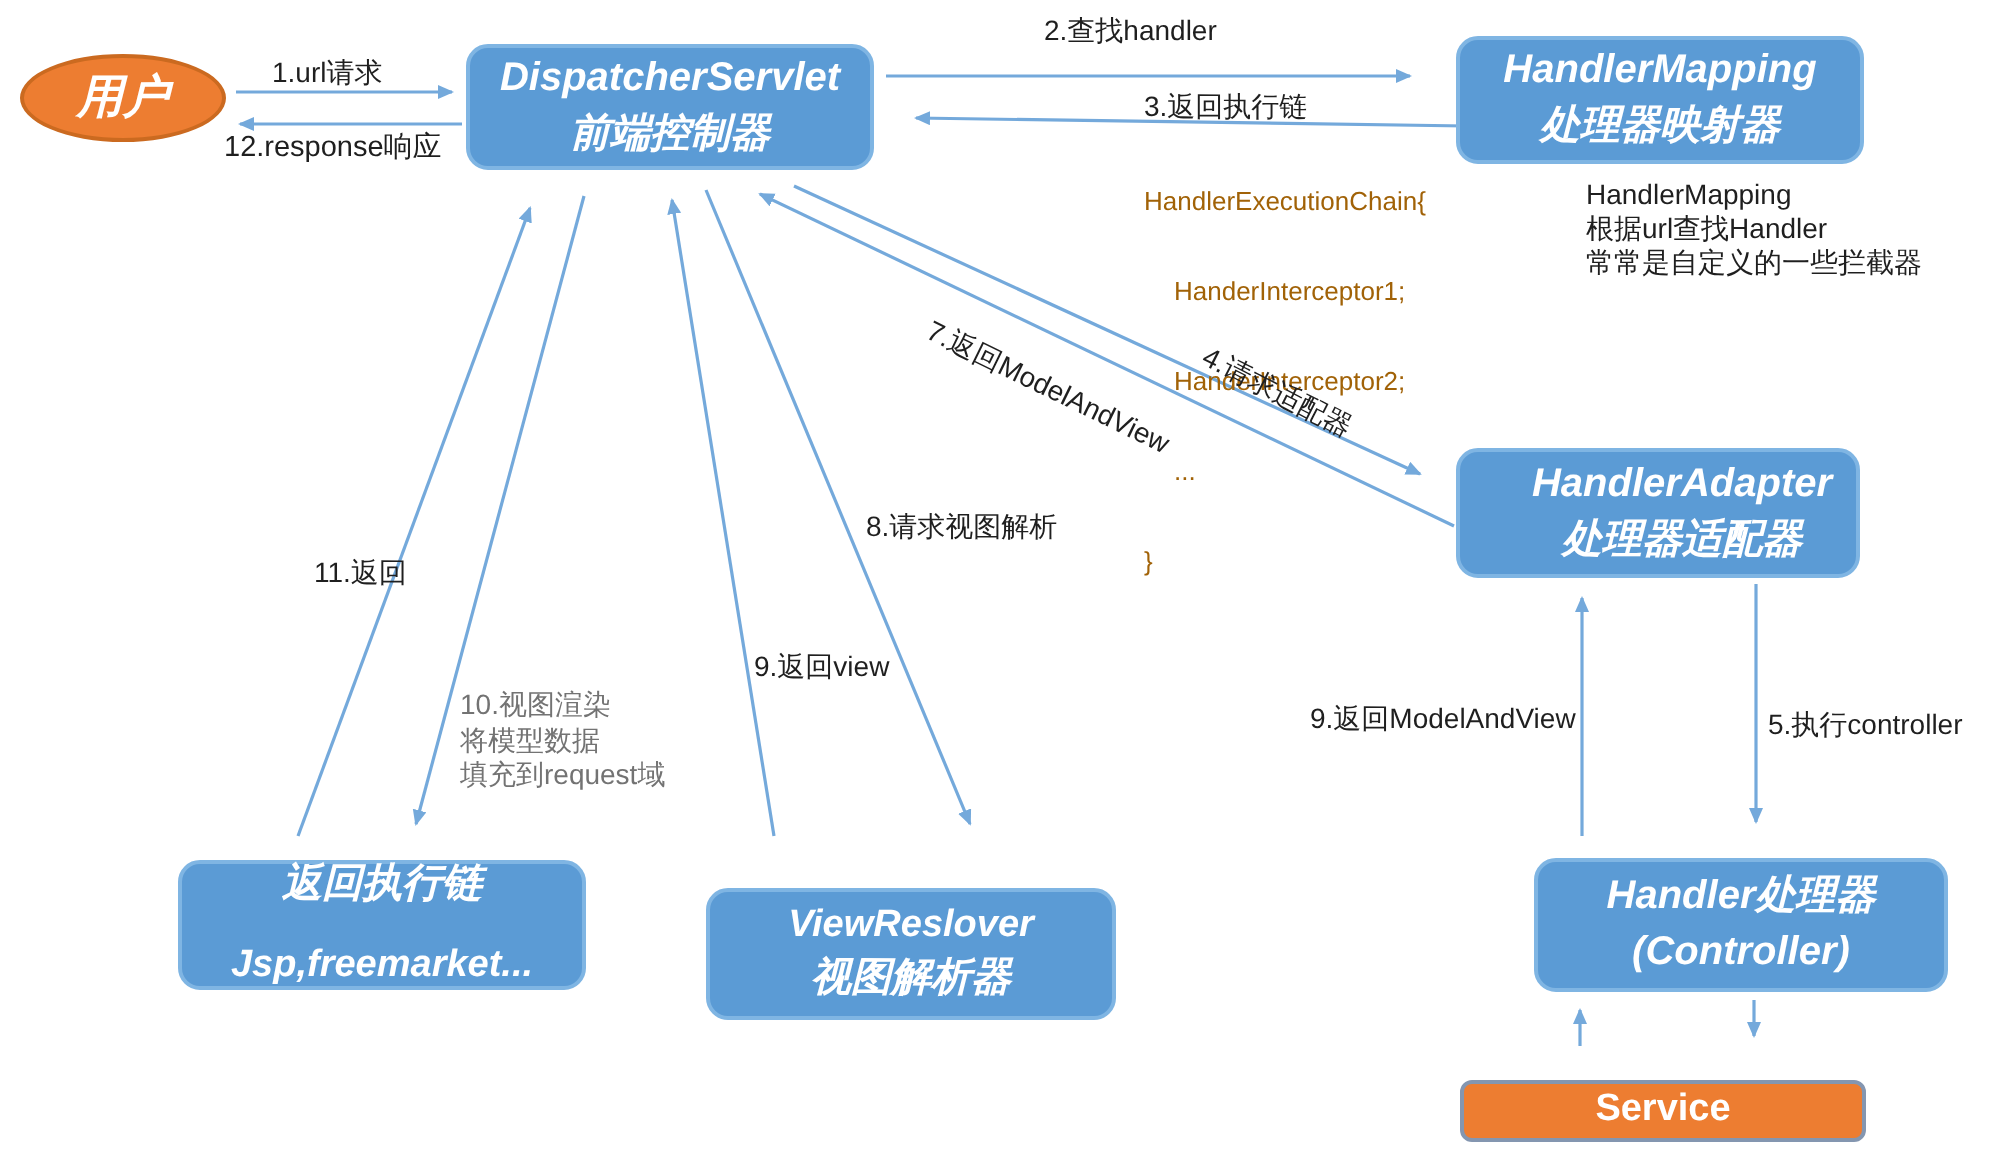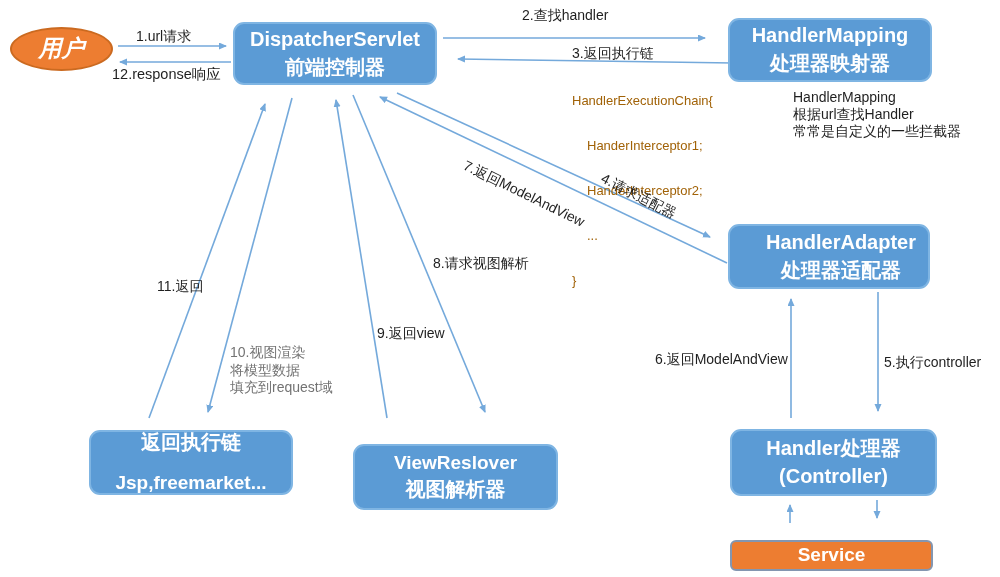--- a/index.html
+++ b/index.html
@@ -5,21 +5,21 @@
   html,body{margin:0;padding:0;background:#fff;}
   .canvas{
     position:relative;width:1000px;height:577px;background:#ffffff;overflow:hidden;
     font-family:"Liberation Sans", sans-serif;
   }
   .arrow-layer{position:absolute;left:0;top:0;width:1000px;height:577px;}
   .node{
     position:absolute;display:flex;flex-direction:column;align-items:center;justify-content:center;
     box-sizing:border-box;color:#fff;text-align:center;font-weight:bold;
   }
-  .node.blue{background:#5B9BD5;border:2px solid #7FB5E3;border-radius:11px;}
+  .node.blue{background:#5B9BD5;border:2px solid #7FB5E3;border-radius:11px;font-style:italic;}
   .node.orange-ellipse{background:#ED7D31;border:2px solid #CB6A20;border-radius:50%;}
   .node.orange-bar{background:#ED7D31;border:2px solid #8496B0;border-radius:6px;}
   .nl{line-height:1.38;}
   .t20{font-size:20px;}
   .t19{font-size:19px;margin-top:13px;}
   .t23{font-size:23px;}
   .lbl{
     position:absolute;color:#1f1f1f;font-size:14px;white-space:nowrap;line-height:1.2;
   }
   .lbl.rot{transform-origin:left top;}
@@ -67,21 +67,21 @@
   <div class="node blue t20" style="left:728px;top:18px;width:204px;height:64px;">
     <div class="nl">HandlerMapping</div>
     <div class="nl">处理器映射器</div>
   </div>
 
   <div class="node blue t20" style="left:728px;top:224px;width:202px;height:65px;padding-left:24px;">
     <div class="nl">HandlerAdapter</div>
     <div class="nl">处理器适配器</div>
   </div>
 
-  <div class="node blue t20" style="left:730px;top:429px;width:207px;height:67px;">
+  <div class="node blue t20" style="left:767px;top:429px;width:207px;height:67px;">
     <div class="nl">Handler处理器</div>
     <div class="nl">(Controller)</div>
   </div>
 
   <div class="node orange-bar t19" style="left:730px;top:527px;width:203px;height:31px;">
     <div class="nl">Service</div>
   </div>
 
   <div class="node blue t20" style="left:89px;top:430px;width:204px;height:65px;">
     <div class="nl">返回执行链</div>
@@ -118,16 +118,16 @@
   <div class="lbl" style="left:433px;top:255px;">8.请求视图解析</div>
   <div class="lbl" style="left:377px;top:325px;">9.返回view</div>
   <div class="lbl" style="left:157px;top:278px;">11.返回</div>
 
   <div class="multiline" style="left:230px;top:344px;">
     <div>10.视图渲染</div>
     <div>将模型数据</div>
     <div>填充到request域</div>
   </div>
 
-  <div class="lbl" style="left:655px;top:351px;">6.返回ModelAndView</div>
+  <div class="lbl" style="left:655px;top:351px;">9.返回ModelAndView</div>
   <div class="lbl" style="left:884px;top:354px;">5.执行controller</div>
 
 </div>
 
 </body></html>

